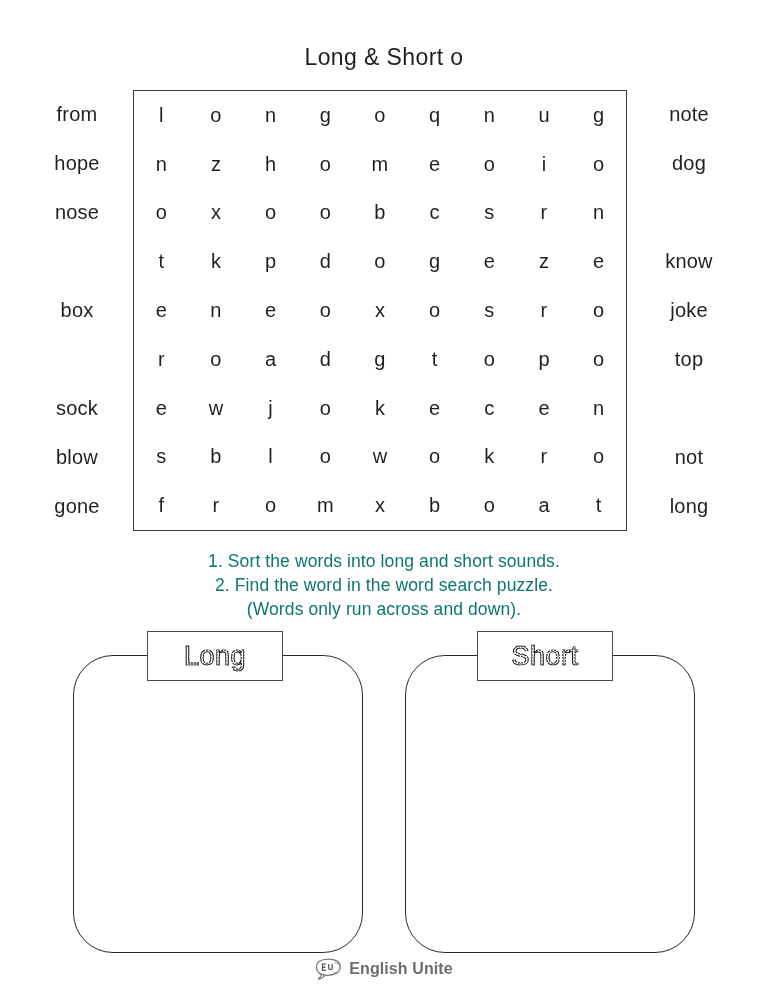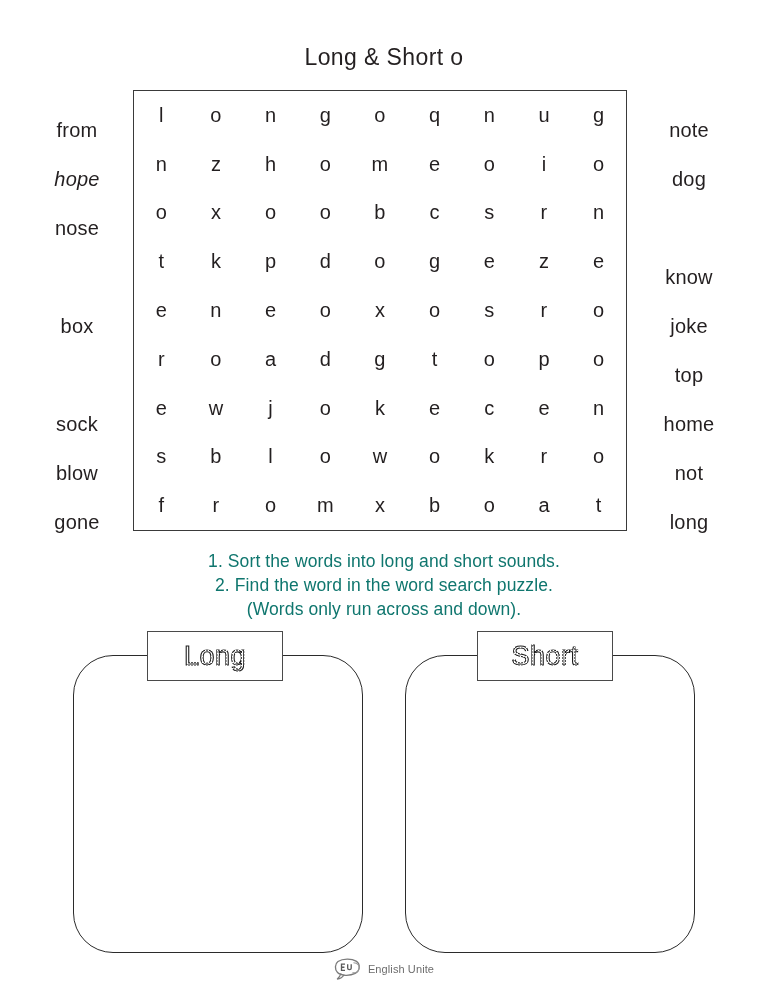--- a/index.html
+++ b/index.html
@@ -42,21 +42,21 @@
   .puzzle-zone {
     position: absolute;
     top: 90px;
     left: 0;
     width: 768px;
     height: 442px;
   }
 
   .word-col {
     position: absolute;
-    top: 16px;
+    top: 0;
     width: 110px;
     height: 442px;
   }
   .word-col.left  { left: 22px;  }
   .word-col.right { left: 634px; }
 
   .word-item {
     position: absolute;
     left: 0;
     width: 110px;
@@ -182,38 +182,38 @@
     align-items: center;
     justify-content: center;
     gap: 4px;
   }
   .logo-mark {
     width: 30px;
     height: 24px;
     display: block;
   }
   .logo-text {
-    font-size: 11px;
-    font-weight: 400;
+    font-size: 16px;
+    font-weight: 700;
     color: #6d6d6d;
     letter-spacing: 0.1px;
   }
 </style>
 </head>
 <body>
 
 <div class="page">
 
   <div class="title">Long &amp; Short o</div>
 
   <div class="puzzle-zone">
 
     <div class="word-col left" id="word-list-left">
         <div class="word-item" style="top: 0px;">from</div>
-        <div class="word-item" style="top: 49px; font-style: italic;">hope</div>
+        <div class="word-item" style="top: 49px;">hope</div>
         <div class="word-item" style="top: 98px;">nose</div>
         <div class="word-item" style="top: 196px; text-align: center;">box</div>
         <div class="word-item" style="top: 294px;">sock</div>
         <div class="word-item" style="top: 343px;">blow</div>
         <div class="word-item" style="top: 392px;">gone</div>
       </div>
 
     <div class="grid-frame">
       <div class="grid-rows" id="grid-rows">
           <div class="grid-row">
@@ -317,21 +317,20 @@
           </div>
         </div>
     </div>
 
     <div class="word-col right" id="word-list-right">
         <div class="word-item" style="top: 0px;">note</div>
         <div class="word-item" style="top: 49px;">dog</div>
         <div class="word-item" style="top: 147px;">know</div>
         <div class="word-item" style="top: 196px;">joke</div>
         <div class="word-item" style="top: 245px;">top</div>
-        <div class="word-item" style="top: 294px;">home</div>
         <div class="word-item" style="top: 343px;">not</div>
         <div class="word-item" style="top: 392px;">long</div>
       </div>
 
   </div>
 
   <div class="instructions" id="instructions-block">
       <div class="instr-line">1. Sort the words into long and short sounds.</div>
       <div class="instr-line">2. Find the word in the word search puzzle.</div>
       <div class="instr-line">(Words only run across and down).</div>

